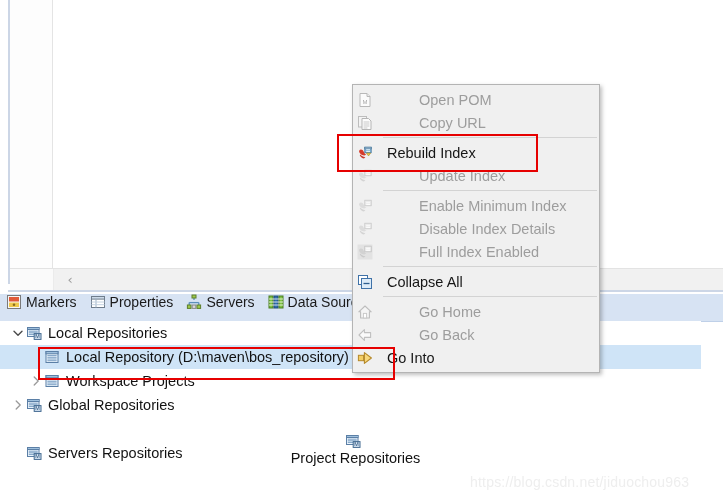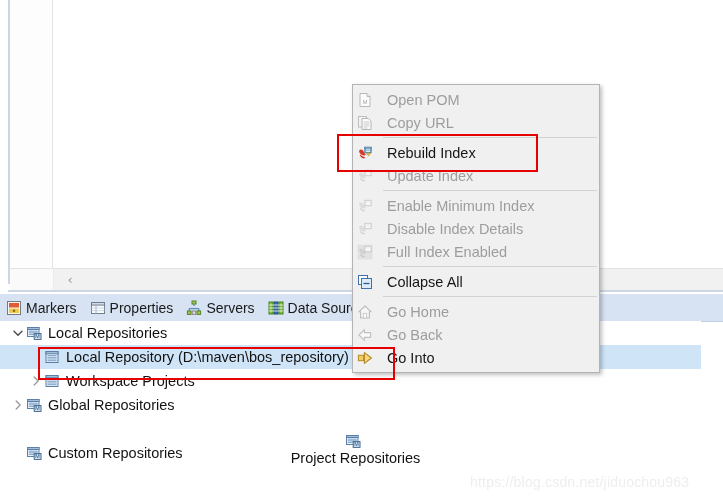--- a/index.html
+++ b/index.html
@@ -93,21 +93,21 @@
     position: absolute;
     left: 0; top: 0;
     width: 723px; height: 27px;
     background: #d7e3f3;
     border-bottom: 1px solid #bfd0e8;
     white-space: nowrap;
     overflow: hidden;
   }
   .tab {
     display: inline-flex;
-    align-items: center;
+    align-items: flex-start;
     height: 27px;
     padding: 0 7px 0 6px;
     font-size: 14px;
     color: #1a1a1a;
     vertical-align: top;
     box-sizing: border-box;
   }
   .tab.active {
     background: #ffffff;
     border-left: 1px solid #bfd0e8;
@@ -174,21 +174,21 @@
   .menu-item {
     position: relative;
     height: 23px;
     display: flex;
     align-items: center;
     font-size: 14.5px;
     padding-left: 4px;
     z-index: 2;
   }
   .menu-item.enabled { color: #161616; }
-  .menu-item.disabled { color: #9d9d9d; }
+  .menu-item.disabled { color: #9d9d9d; gap: 32px; }
   .menu-item .mi-icon {
     width: 16px; height: 16px;
     flex: 0 0 16px;
     margin-right: 14px;
     display: block;
   }
   .menu-item .mi-label { display: block; }
   .menu-sep {
     height: 1px;
     margin: 3px 2px 3px 30px;
@@ -364,21 +364,21 @@
           <span class="twisty"></span>
           <span class="node-icon"><svg width="16" height="16" viewBox="0 0 16 16" xmlns="http://www.w3.org/2000/svg">
               <rect x="1.5" y="2.5" width="11.5" height="9" fill="#e8f2fb" stroke="#5b7fa6"></rect>
               <rect x="1.5" y="2.5" width="11.5" height="2" fill="#9fc0dd" stroke="#5b7fa6"></rect>
               <line x1="2.8" y1="6.2" x2="11.7" y2="6.2" stroke="#7da0c4"></line>
               <line x1="2.8" y1="7.8" x2="11.7" y2="7.8" stroke="#7da0c4"></line>
               <line x1="2.8" y1="9.4" x2="11.7" y2="9.4" stroke="#7da0c4"></line>
               <rect x="8.2" y="8.6" width="6.8" height="5.8" fill="#d7e6f4" stroke="#41688f"></rect>
               <text x="11.6" y="13.4" font-size="5.4" fill="#163f6b" text-anchor="middle" font-family="Liberation Sans, sans-serif">M</text>
             </svg></span>
-          <span class="tree-label">Custom Repositories</span>
+          <span class="tree-label">Servers Repositories</span>
         </div>
       </div>
 
   </div>
 
   <div id="context-menu">
     <div id="menu-icon-column"></div>
   <div class="menu-item disabled">
         <span class="mi-icon"><svg width="16" height="16" viewBox="0 0 16 16" xmlns="http://www.w3.org/2000/svg">
             <path d="M3 1.5 H10 L13 4.5 V14.5 H3 Z" fill="#fbfbfb" stroke="#b8b8b8"></path>

